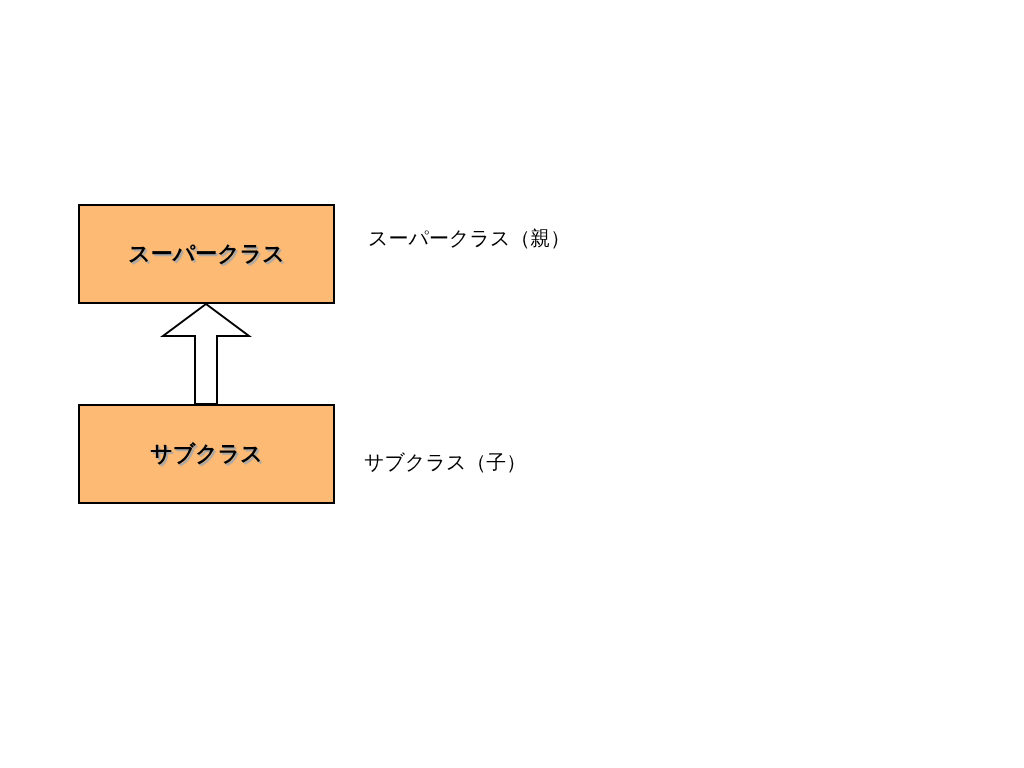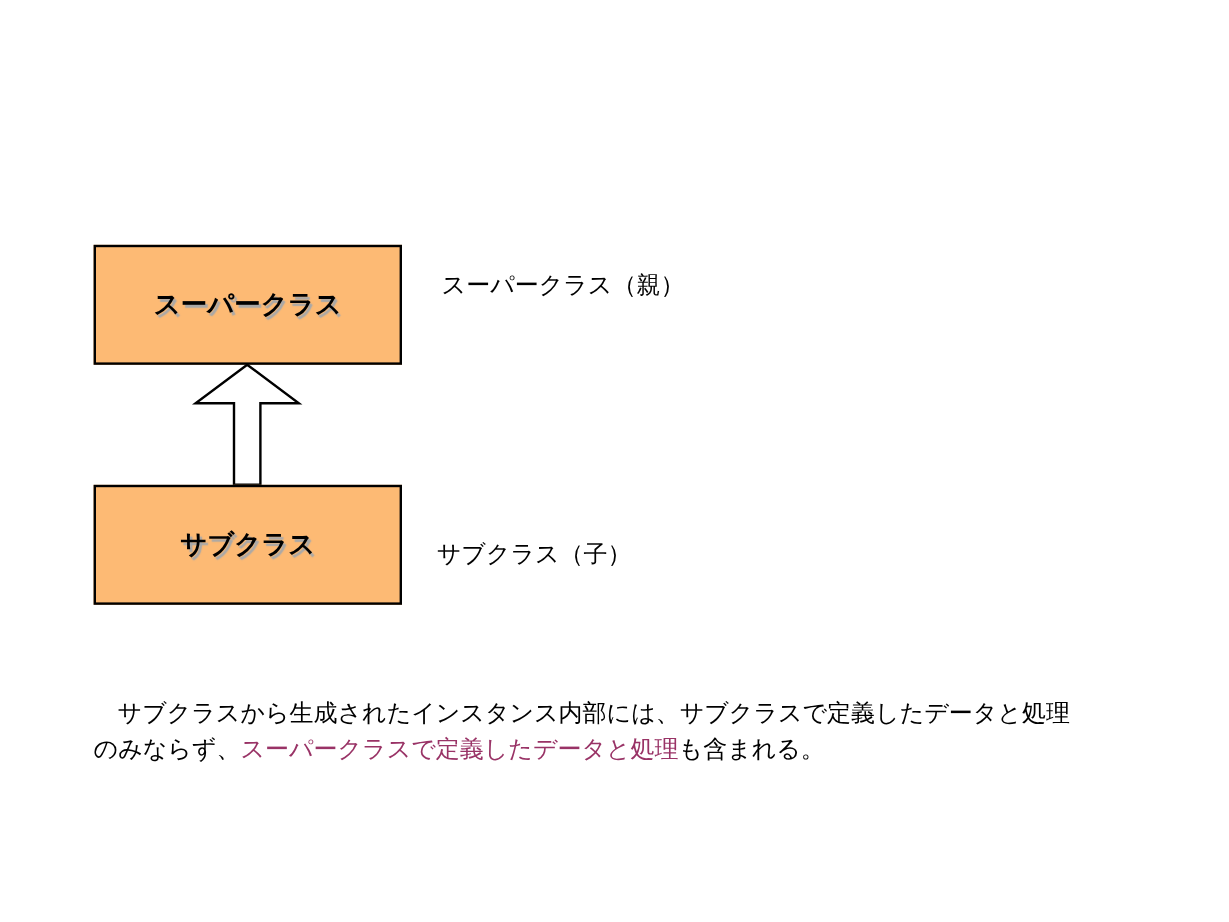--- a/index.html
+++ b/index.html
@@ -91,18 +91,14 @@
   </div>
 
   <div class="note note-super">
     <div>スーパークラス（親）</div>
   </div>
 
   <div class="note note-sub">
     <div>サブクラス（子）</div>
   </div>
 
-  <div class="summary">
-    <div>　サブクラスから生成されたインスタンス内部には、サブクラスで定義したデータと処理</div>
-    <div><span>のみならず、</span><span class="accent">スーパークラスで定義したデータと処理</span><span>も含まれる。</span></div>
-  </div>
 
 </div>
 
 </body></html>

